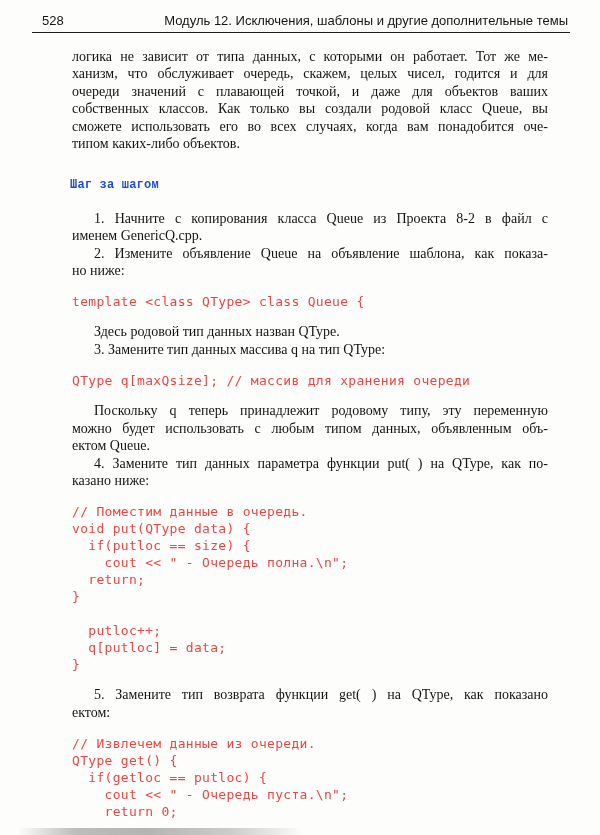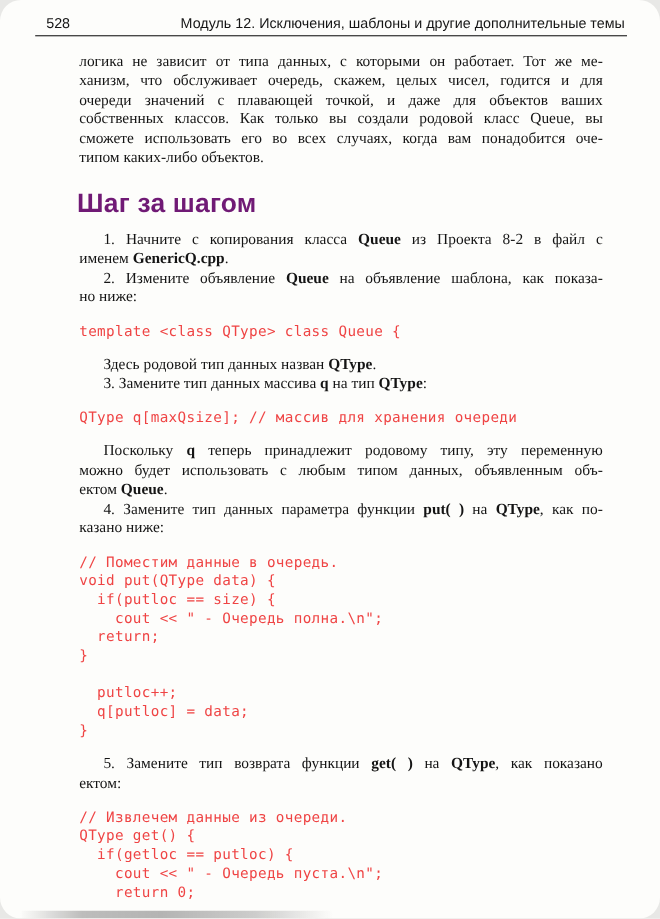--- a/index.html
+++ b/index.html
@@ -3,21 +3,20 @@
 <meta charset="utf-8">
 <style>
   html,body{margin:0;padding:0;background:#e8e8e6;}
   .page{
     position:relative;
     width:600px;height:835px;
     background:#fdfdfb;
     overflow:hidden;
     color:#141414;
     font-family:"Liberation Serif", serif;
-    border-radius:19px;
   }
   
   .runhead{
     padding:13px 32px 4px 42px;
     display:flex;justify-content:space-between;align-items:baseline;
     font-family:"Liberation Sans", sans-serif;
     font-size:13px;color:#161616;
     border-bottom:none;
   }
   .runhead-rule{
@@ -31,33 +30,33 @@
   }
   .para{margin:0;}
   .para .line{white-space:nowrap;}
   .para .line.j{
     white-space:normal;
     text-align:justify;
     text-align-last:justify;
   }
   .para .line.ind{text-indent:22px;}
   .section-heading{
-    font-family:Liberation Sans, sans-serif;
-    font-size:24px;font-weight:bold;color:#701a75;
+    font-family:Liberation Mono, monospace;
+    font-size:12px;font-weight:bold;color:#1d4ed8;
     margin:25px 0 15px -2px;
     letter-spacing:0.2px;
   }
   pre.code{
     font-family:"DejaVu Sans Mono","Liberation Mono", monospace;
     font-size:13px;line-height:17px;
     letter-spacing:0.3px;
     color:#ef4444;
     margin:14px 0 13px 0;
   }
-  b{font-weight:bold;}
+  b{font-weight:normal;}
   
   .bottom-shadow{
     position:absolute;
     left:18px;bottom:0;
     width:285px;height:7px;
     border-radius:3px;
     background:linear-gradient(to right,
       rgba(140,140,140,0) 0%,
       rgba(125,125,125,0.50) 20%,
       rgba(120,120,120,0.55) 45%,

